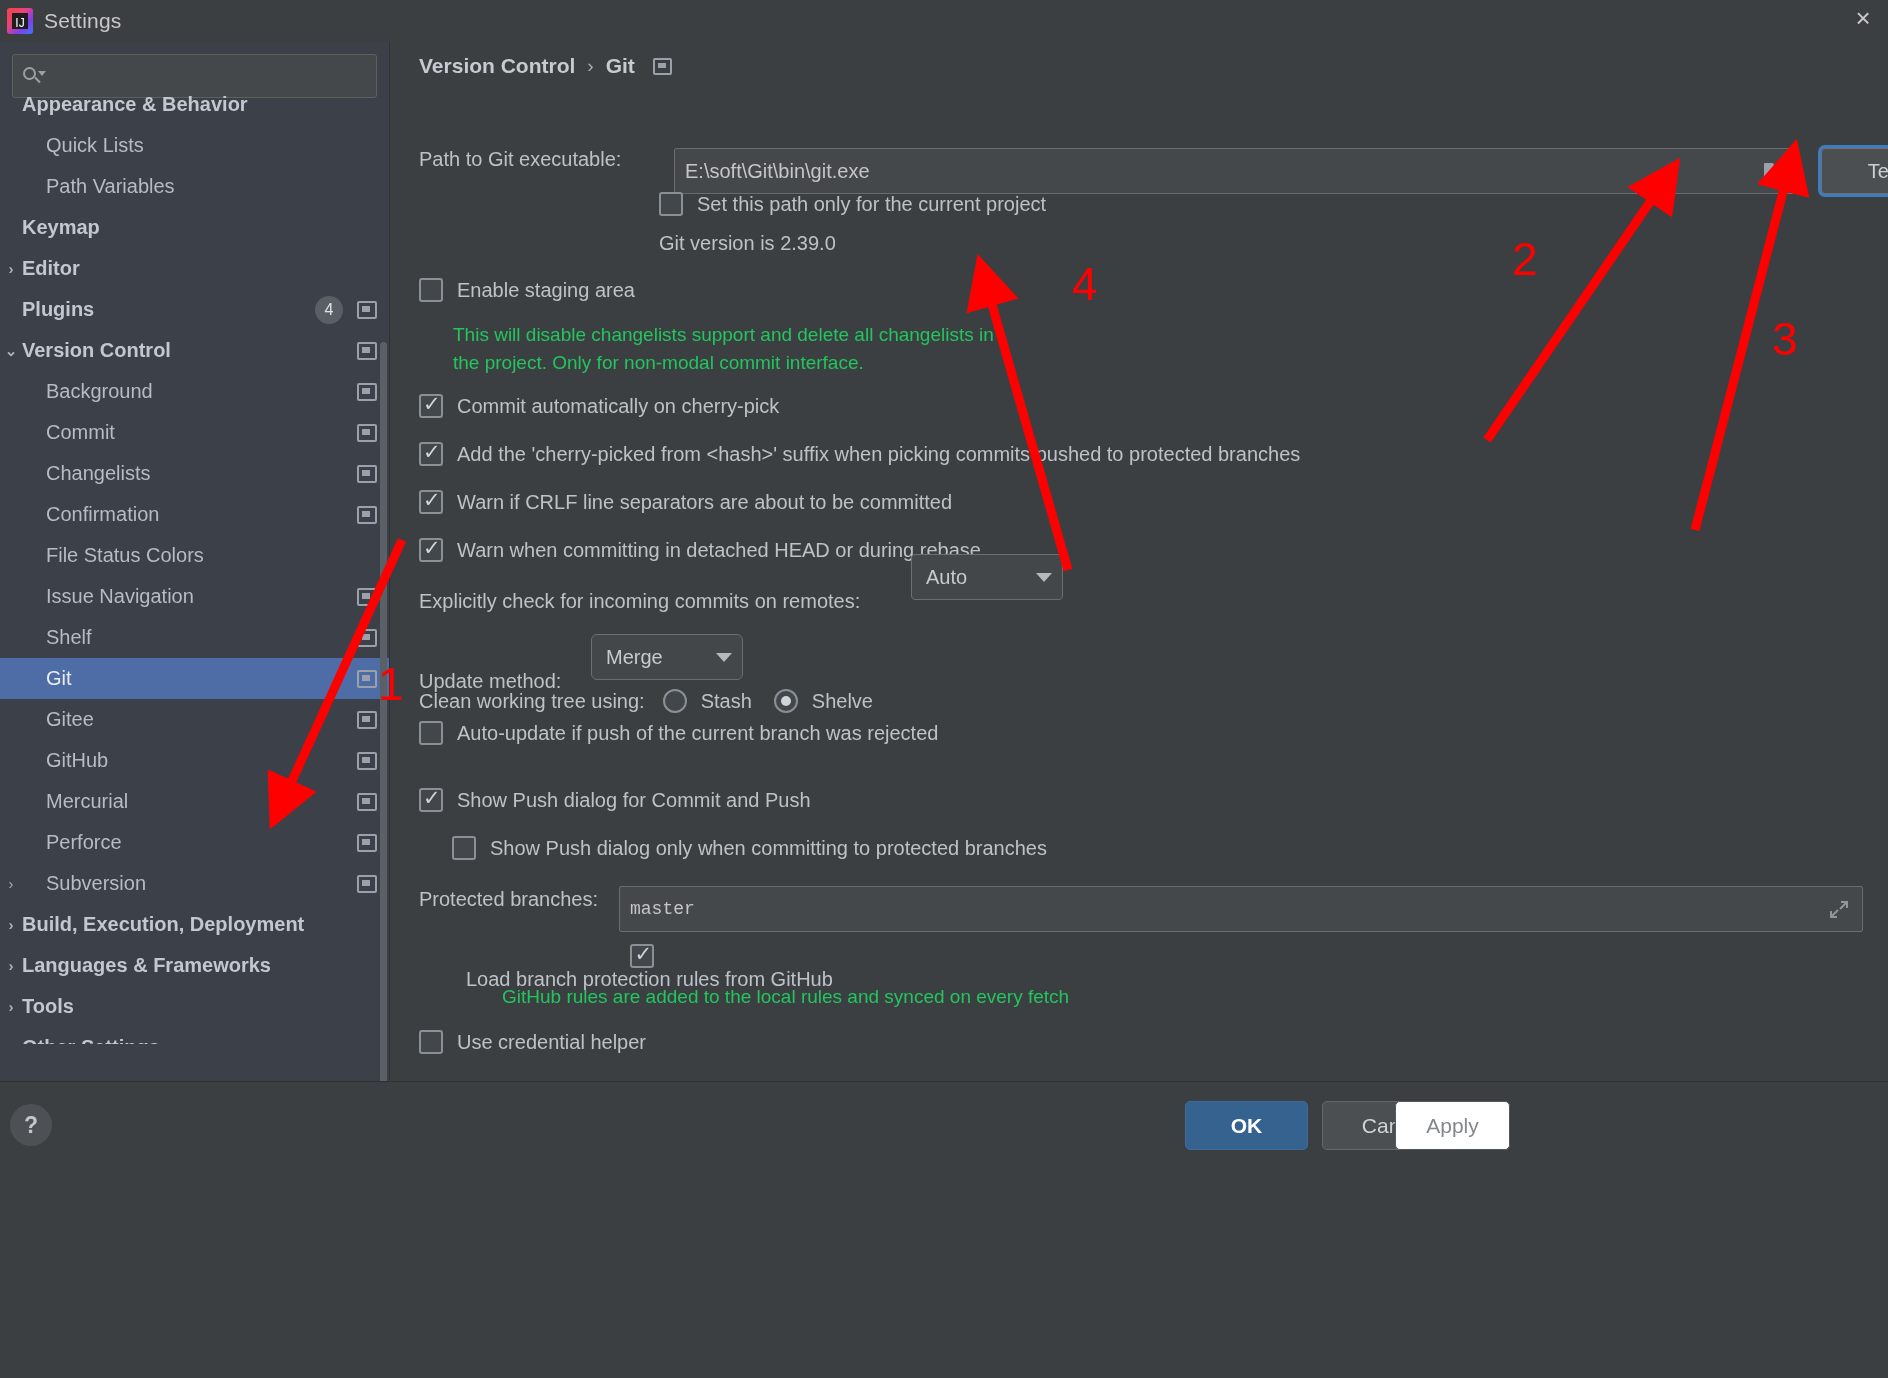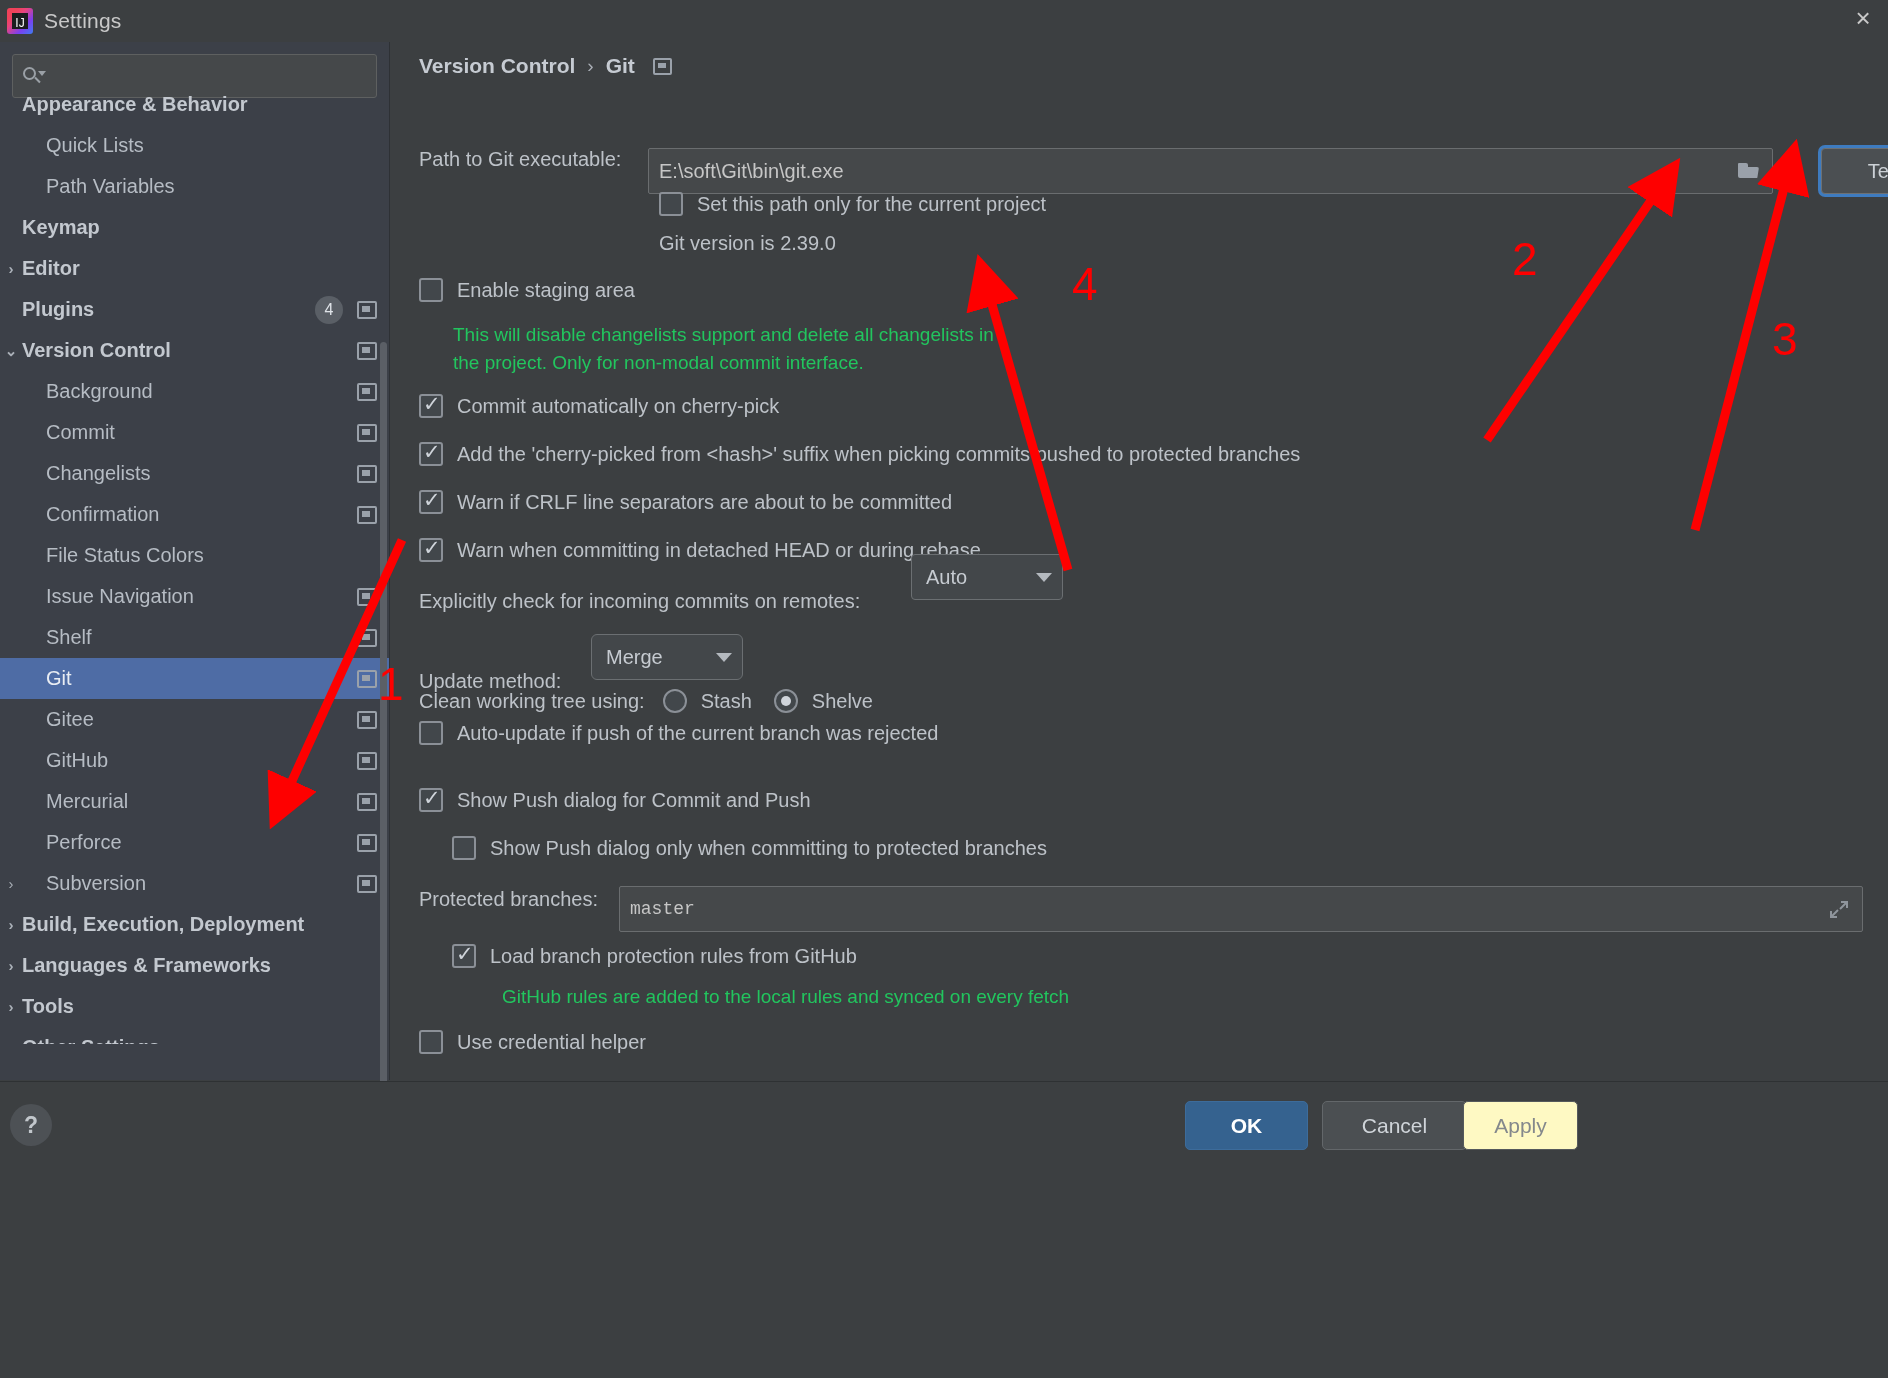--- a/index.html
+++ b/index.html
@@ -212,21 +212,21 @@
     display: flex; align-items: center; justify-content: center;
     font-size: 23px; font-weight: bold;
   }
   .dlg-btn {
     position: absolute; top: 19px; height: 49px;
     border-radius: 5px; display: flex; align-items: center; justify-content: center;
     font-size: 21px;
   }
   #ok-button { left: 1185px; width: 123px; background: #35628f; border: 1px solid #3d6c9b; color: #ffffff; font-weight: bold; }
   #cancel-button { left: 1322px; width: 145px; background: #4b4f52; border: 1px solid #63676a; color: #cfd4d9; }
-  #apply-button { left: 1463px; width: 115px; background: #fef9c3; border: 1px solid #55595c; color: #84888c; }
+  #apply-button { left: 1395px; width: 115px; background: #ffffff; border: 1px solid #55595c; color: #84888c; }
 </style>
 </head>
 <body>
 
 <div id="titlebar">
   <div id="app-logo">
     <div class="sq"></div>
     <div class="inner">IJ</div>
   </div>
   <div id="window-title">Settings</div>
@@ -365,21 +365,21 @@
   <div id="breadcrumb">
     <span>Version Control</span>
     <span class="sep">›</span>
     <span>Git</span>
     <span class="cfg-icon2"></span>
   </div>
 
   <div class="row" style="left:28px; top:106px;">
     <span class="lbl-plain">Path to Git executable:</span>
   </div>
-  <div class="textfield" style="position:absolute; left:257px; top:106px; width:1125px;">
+  <div class="textfield" style="position:absolute; left:283px; top:106px; width:1125px;">
     <span class="val">E:\soft\Git\bin\git.exe</span>
     <span class="folder-icon">
       <span class="tab"></span>
         <span class="body"></span>
     </span>
   </div>
   <div id="test-button">Test</div>
 
   <div class="row" style="left:268px; top:150px;">
     <span class="cb"></span>
@@ -463,21 +463,21 @@
     <span class="expand-icon">
       <svg width="22" height="22" viewBox="0 0 22 22">
         <path d="M13 4 L19 4 L19 10" fill="none" stroke="#8f959c" stroke-width="2"></path>
         <path d="M19 4 L12 11" fill="none" stroke="#8f959c" stroke-width="2"></path>
         <path d="M9 19 L3 19 L3 13" fill="none" stroke="#8f959c" stroke-width="2"></path>
         <path d="M3 19 L10 12" fill="none" stroke="#8f959c" stroke-width="2"></path>
       </svg>
     </span>
   </div>
 
-  <div class="row" style="left:61px; top:902px;">
+  <div class="row" style="left:61px; top:902px;flex-direction:column;">
     <span class="cb checked"></span>
     <span class="cb-label">Load branch protection rules from GitHub</span>
   </div>
   <div class="row" style="left:95px; top:944px;margin-left:16px;">
     <span class="lbl-dim">GitHub rules are added to the local rules and synced on every fetch</span>
   </div>
 
   <div class="row" style="left:28px; top:988px;">
     <span class="cb"></span>
     <span class="cb-label">Use credential helper</span>

